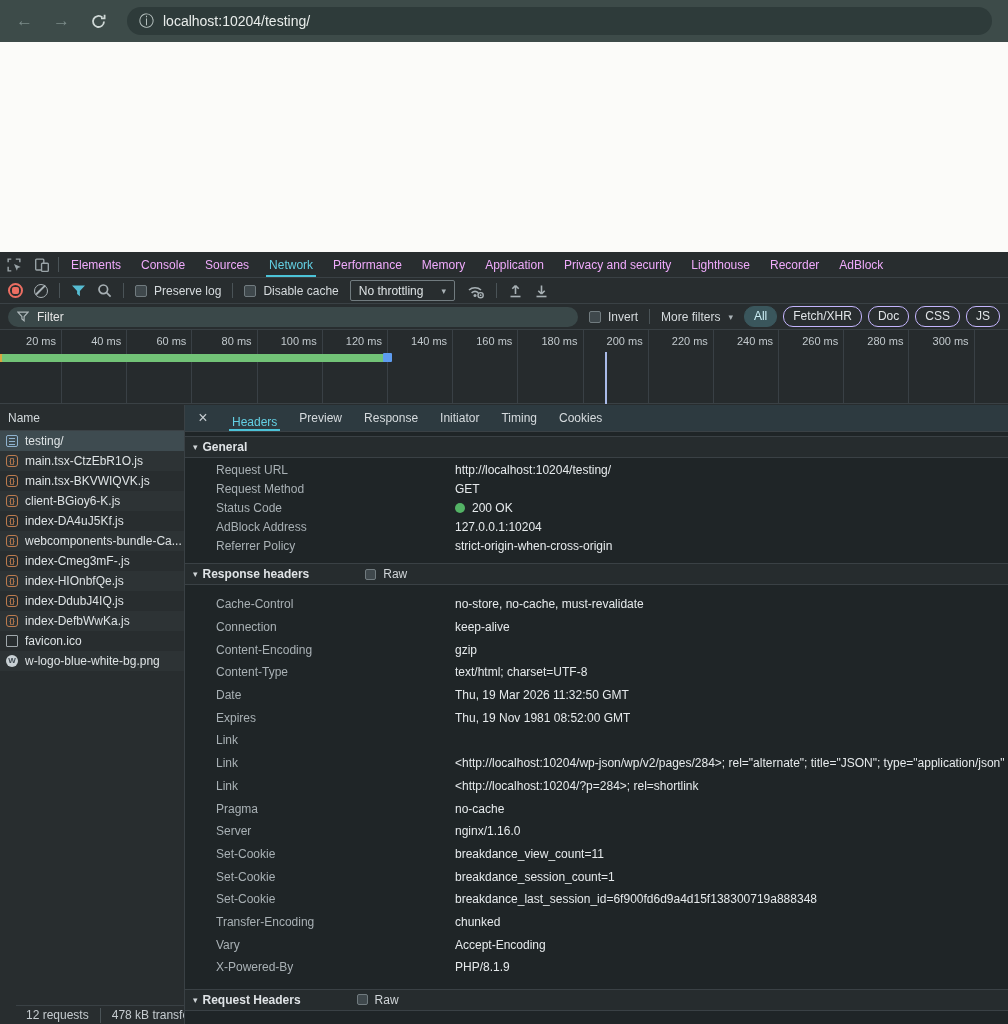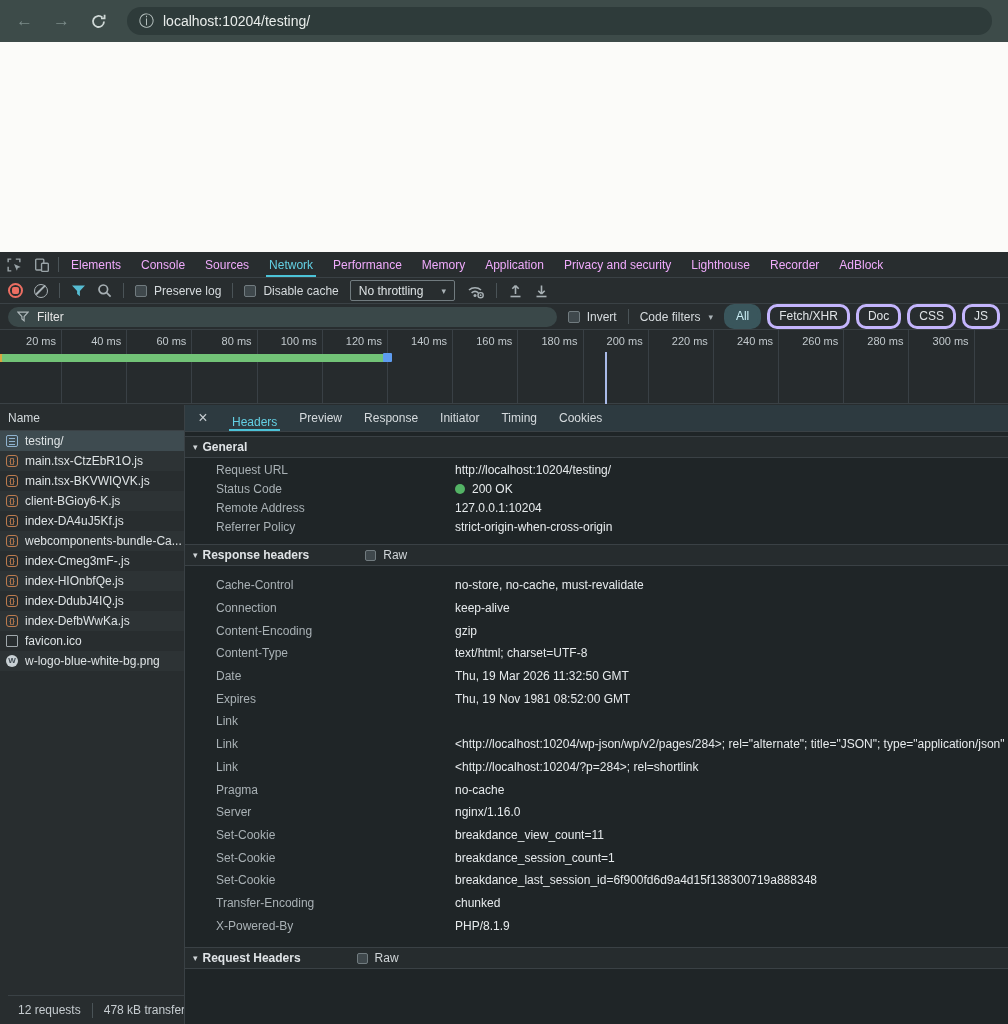--- a/index.html
+++ b/index.html
@@ -37,21 +37,21 @@
   .cb-wrap{display:flex;align-items:center;gap:7px;cursor:pointer;white-space:nowrap;}
   .throttle{display:flex;align-items:center;gap:18px;border:1px solid #717b7f;border-radius:2px;
     height:19px;padding:0 8px;color:#dde2e4;cursor:pointer;white-space:nowrap;}
   .caret{font-size:9px;color:#aab2b6;}
 
   .dt-filterrow{height:26px;display:flex;align-items:center;gap:11px;padding:0 8px;
     border-bottom:1px solid #3a4145;box-sizing:border-box;overflow:hidden;}
   .filter-pill{flex:1;max-width:612px;height:20px;background:#3a4849;border-radius:10px;
     display:flex;align-items:center;gap:8px;padding:0 9px;color:#e5e5e5;cursor:text;}
   .type-pills{display:flex;gap:6px;align-items:center;flex:none;}
-  .type-pill{height:19px;line-height:19px;padding:0 9px;border-radius:10px;border:3px solid #c4b5fd;
+  .type-pill{height:19px;line-height:19px;padding:0 9px;border-radius:10px;border:1px solid #c4b5fd;
     color:#dfe3e6;cursor:pointer;white-space:nowrap;}
   .type-pill.active{background:#3a565c;border-color:#3a565c;color:#cbeef5;}
   .more-filters{display:flex;align-items:center;gap:8px;cursor:pointer;white-space:nowrap;}
 
   .dt-timeline{height:74px;position:relative;border-bottom:1px solid #3a4145;box-sizing:border-box;background:#262b2d;cursor:col-resize;}
   .tick-cells{position:absolute;inset:0;display:flex;}
   .tick-cell{width:65.2px;height:100%;border-right:1px solid #394045;box-sizing:border-box;flex:none;}
   .tick-cell:first-child{width:62px;}
   .tick-label{display:block;text-align:right;padding:5px 5px 0 0;font-size:11px;color:#c2c9cd;}
   .ov-bar{position:absolute;left:2px;top:24px;width:384px;height:8px;background:#72c377;border-radius:1px;}
@@ -73,21 +73,21 @@
   .fico.doc{border:1px solid #8fb3cf;border-radius:2px;}
   .fico.doc::before{content:"";position:absolute;left:2px;right:2px;top:2px;height:1px;background:#8fb3cf;
     box-shadow:0 3px 0 #8fb3cf,0 6px 0 #8fb3cf;}
   .fico.js{border:1px solid #bd7c4f;border-radius:3px;}
   .fico.js::before{content:"{}";position:absolute;left:0;right:0;top:1px;text-align:center;
     color:#bd7c4f;font-size:7px;font-weight:bold;}
   .fico.ico{border:1px solid #a0a8ac;border-radius:1px;}
   .fico.img{border-radius:50%;background:#c9d1d5;}
   .fico.img::before{content:"W";display:block;text-align:center;line-height:12px;color:#3f4a52;
     font-size:8px;font-weight:bold;}
-  .left-status{position:absolute;bottom:0;left:8px;right:0;height:29px;border-top:1px solid #3a4145;
+  .left-status{position:absolute;bottom:0;left:16px;right:0;height:19px;border-top:1px solid #3a4145;
     box-sizing:border-box;display:flex;align-items:center;gap:11px;padding:0 10px;background:#282d2f;
     color:#c6ccd0;white-space:nowrap;overflow:hidden;}
 
   .detail{flex:1;display:flex;flex-direction:column;background:#1f2527;overflow:hidden;min-width:0;}
   .detail-tabs{height:27px;background:#2d3a40;display:flex;align-items:stretch;
     border-bottom:1px solid #3a4145;box-sizing:border-box;flex:none;}
   .close-x{width:36px;display:flex;align-items:center;justify-content:center;color:#c6ccd0;
     font-size:16px;cursor:pointer;flex:none;}
   .detail-tab{padding:0 11px;display:flex;align-items:center;position:relative;color:#d6dbde;cursor:pointer;}
   .detail-tab.active{color:#63cfe3;margin-top:8px;}
@@ -238,21 +238,21 @@
             <path d="M1 1.5h13L8.9 7v5.3L6.1 10V7z" fill="none" stroke="#aeb7ba" stroke-width="1.5"></path>
           </svg>
         <span>Filter</span>
       </div>
       <span class="cb-wrap">
         <span class="cb"></span>
         <span>Invert</span>
       </span>
       <span class="vdiv"></span>
       <span class="more-filters">
-        <span>Code filters</span>
+        <span>More filters</span>
         <span class="caret">▾</span>
       </span>
       <div class="type-pills">
 
           <div class="type-pill active">All</div>
 
           <div class="type-pill">Fetch/XHR</div>
 
           <div class="type-pill">Doc</div>
 
@@ -433,28 +433,32 @@
             <span class="disclosure">▾</span>
             <span class="sec-title">General</span>
           </div>
           <div class="rows-general">
 
               <div class="hdr-row">
                 <span class="hdr-name">Request URL</span>
                 <span class="hdr-value">http://localhost:10204/testing/</span>
               </div>
 
+              <div class="hdr-row">
+                <span class="hdr-name">Request Method</span>
+                <span class="hdr-value">GET</span>
+              </div>
 
               <div class="hdr-row">
                 <span class="hdr-name">Status Code</span>
                 <span class="hdr-value has-dot">200 OK</span>
               </div>
 
               <div class="hdr-row">
-                <span class="hdr-name">Remote Address</span>
+                <span class="hdr-name">AdBlock Address</span>
                 <span class="hdr-value">127.0.0.1:10204</span>
               </div>
 
               <div class="hdr-row">
                 <span class="hdr-name">Referrer Policy</span>
                 <span class="hdr-value">strict-origin-when-cross-origin</span>
               </div>
 
           </div>
 
@@ -535,20 +539,24 @@
               <div class="hdr-row">
                 <span class="hdr-name">Set-Cookie</span>
                 <span class="hdr-value">breakdance_last_session_id=6f900fd6d9a4d15f138300719a888348</span>
               </div>
 
               <div class="hdr-row">
                 <span class="hdr-name">Transfer-Encoding</span>
                 <span class="hdr-value">chunked</span>
               </div>
 
+              <div class="hdr-row">
+                <span class="hdr-name">Vary</span>
+                <span class="hdr-value">Accept-Encoding</span>
+              </div>
 
               <div class="hdr-row">
                 <span class="hdr-name">X-Powered-By</span>
                 <span class="hdr-value">PHP/8.1.9</span>
               </div>
 
           </div>
 
           <div class="sec-header sec-reqh">
             <span class="disclosure">▾</span>

